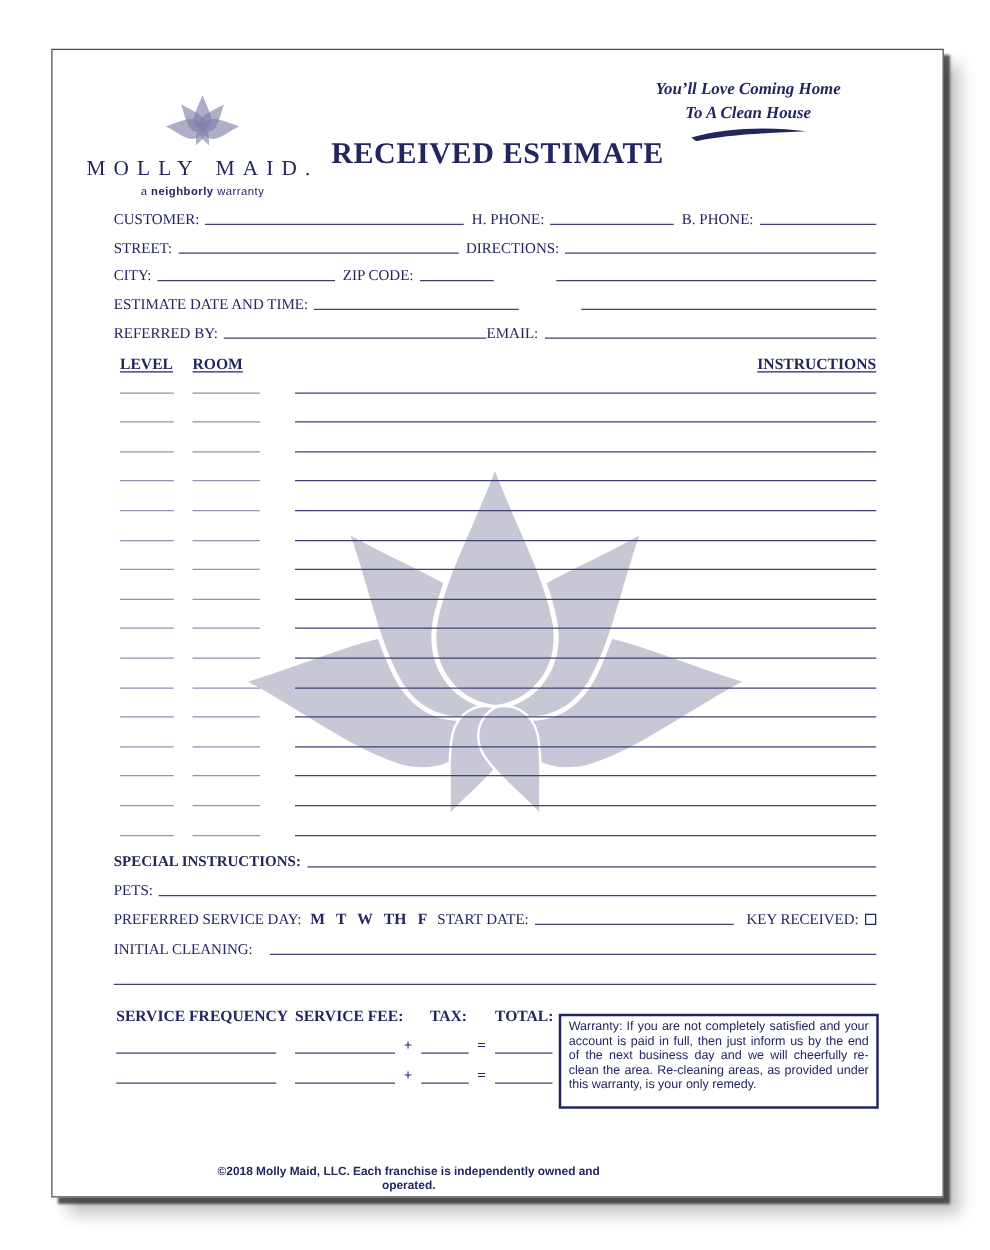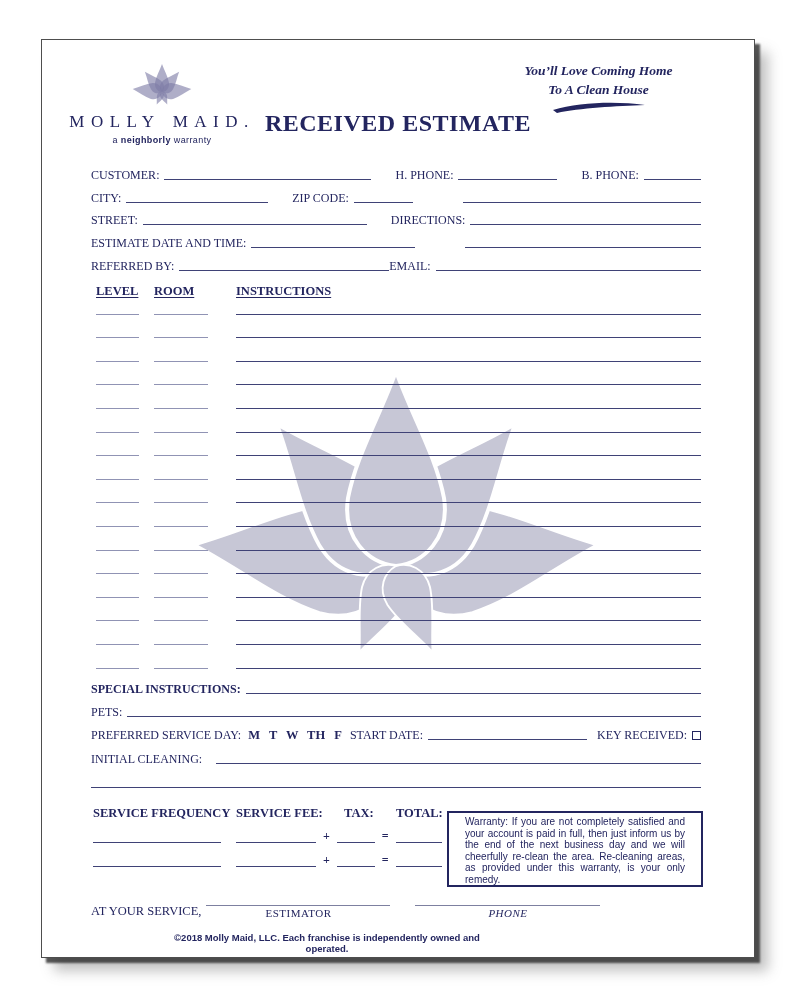--- a/index.html
+++ b/index.html
@@ -10,48 +10,48 @@
   }
   *{box-sizing:border-box; margin:0; padding:0;}
   body{width:792px; height:1000px; background:#ffffff; position:relative; overflow:hidden;
        font-family:"Liberation Serif", serif;}
   .page{position:absolute; left:41px; top:39px; width:714px; height:919px; background:#fff;
         border:1px solid #4e4e4e;
         box-shadow:5px 5px 2px rgba(45,45,45,.8), 13px 13px 12px rgba(120,120,120,.45);}
   section{position:absolute; left:49px; right:53px; z-index:1;}
 
   
-  .logo-block{position:absolute; left:20px; top:24px; width:200px; text-align:center; z-index:1;}
+  .logo-block{position:absolute; left:20px; top:36px; width:200px; text-align:center; z-index:1;}
   .brand-name{font-size:17px; color:var(--navy); letter-spacing:6.5px; word-spacing:2px; margin-top:3px; white-space:nowrap;}
   .brand-tag{font-family:"Liberation Sans",sans-serif; font-size:9px; color:var(--navy); letter-spacing:.4px; margin-top:3px;}
   .brand-tag b{font-weight:bold;}
   .title{position:absolute; left:0; right:0; top:70px; text-align:center;
          font-size:24px; font-weight:bold; color:var(--navy); letter-spacing:.5px; z-index:1;}
   .slogan{position:absolute; right:48px; top:22px; width:215px; text-align:center; color:var(--navy);
           font-style:italic; font-weight:bold; font-size:13.5px; line-height:1.4; z-index:1;}
   .slogan .big{font-size:16.5px;}
   .swoosh{margin-top:-1px;}
 
   
   .lbl{font-size:12px; color:var(--navy); white-space:nowrap; margin-right:5px;}
   .frow{display:flex; align-items:flex-end; height:22.8px;}
   .ln{border-bottom:1px solid var(--line); margin-bottom:3px;}
   .fx{flex:1;}
-  .ml{margin-left:24px;}
+  .ml{margin-left:6px;}
   .w207{width:207px}.w99{width:99px}.w224{width:224px}.w142{width:142px}
   .w59{width:59px}.w164{width:164px}.w210{width:210px}.sp50{width:50px}
 
   .fields{top:120px;}
 
   
   .thead{top:244px; display:flex; align-items:flex-end; font-weight:bold; font-size:12.5px; color:var(--navy);}
   .thead span{text-decoration:underline; text-underline-offset:2px;}
   .h-level{width:48px; margin-left:5px;}
   .h-room{width:54px; margin-left:10px;}
-  .h-instr{flex:1; text-align:left; margin-left:28px;}
+  .h-instr{flex:1; text-align:right; margin-left:28px;}
   .trows{top:254px;}
   .trow{display:flex; align-items:flex-end; height:23.6px;}
   .ln-level{width:43px; margin-left:5px; border-color:var(--lite);}
   .ln-room{width:54px; margin-left:15px; border-color:var(--lite);}
   .ln-instr{flex:1; margin-left:28px;}
 
   .r-special{top:634px;font-weight:bold;} .r-pets{top:657px;} .r-prefer{top:680px;}
   .r-initial{top:704px;} .r-extra{top:728px;}
   .days{font-weight:bold; font-size:12.5px; color:var(--navy); word-spacing:6px; margin:0 8px 0 2px; white-space:nowrap;}
   .keybox{display:inline-block; width:9px; height:9px; border:1.5px solid var(--navy); margin:0 0 3px 5px;}
@@ -60,21 +60,21 @@
   .pricing{top:766px; height:90px;}
   .p-hdr{position:absolute; top:0; font-weight:bold; font-size:12.5px; color:var(--navy); white-space:nowrap;}
   .ph-freq{left:2px;} .ph-fee{left:145px;} .ph-tax{left:253px;} .ph-total{left:305px;}
   .prows{position:absolute; top:16px; left:0; width:400px;}
   .prow{display:flex; align-items:flex-end; height:24px; width:400px;}
   .p-freq{width:128px; margin-left:2px;}
   .p-fee{width:80px; margin-left:15px;}
   .p-tax{width:38px;} .p-total{width:46px;}
   .p-op{font-weight:bold; font-size:12px; color:var(--navy); margin:0 7px 2px 7px;}
   .warranty{position:absolute; left:356px; top:5px; width:256px; height:76px;
-            border:2px solid var(--navy); padding:3px 16px;
+            border:2px solid var(--navy); padding:3px 6px;
             font-family:"Liberation Sans",sans-serif; font-size:10px; line-height:11.6px;
             color:var(--navy); text-align:justify;}
 
   
   .sig{top:852px; display:flex; align-items:flex-end;}
   .sig .lbl{font-size:12.5px;}
   .sig-col{display:flex; flex-direction:column; align-items:center;}
   .sig-line{border-bottom:1.4px solid #7d80a0; height:14px;}
   .sl1{width:184px;} .sl2{width:185px;}
   .sig-gap{width:25px;}
@@ -139,31 +139,31 @@
   <section class="fields">
     <div class="frow">
       <span class="lbl">CUSTOMER:</span>
       <span class="ln w207"></span>
       <span class="lbl ml">H. PHONE:</span>
       <span class="ln w99"></span>
       <span class="lbl ml">B. PHONE:</span>
       <span class="ln fx"></span>
     </div>
     <div class="frow">
+      <span class="lbl">STREET:</span>
+      <span class="ln w224"></span>
+      <span class="lbl ml">DIRECTIONS:</span>
+      <span class="ln fx"></span>
+    </div>
+    <div class="frow">
       <span class="lbl">CITY:</span>
       <span class="ln w142"></span>
       <span class="lbl ml">ZIP CODE:</span>
       <span class="ln w59"></span>
       <span class="sp50"></span>
-      <span class="ln fx"></span>
-    </div>
-    <div class="frow">
-      <span class="lbl">STREET:</span>
-      <span class="ln w224"></span>
-      <span class="lbl ml">DIRECTIONS:</span>
       <span class="ln fx"></span>
     </div>
     <div class="frow">
       <span class="lbl">ESTIMATE DATE AND TIME:</span>
       <span class="ln w164"></span>
       <span class="sp50"></span>
       <span class="ln fx"></span>
     </div>
     <div class="frow">
       <span class="lbl">REFERRED BY:</span>
@@ -325,28 +325,16 @@
       <span class="ln p-fee"></span>
       <span class="p-op">+</span>
       <span class="ln p-tax"></span>
       <span class="p-op">=</span>
       <span class="ln p-total"></span>
     </div>
   </div>
     <div class="warranty">Warranty: If you are not completely satisfied and your account is paid in full, then just inform us by the end of the next business day and we will cheerfully re-clean the area. Re-cleaning areas, as provided under this warranty, is your only remedy.</div>
   </section>
 
-  <section class="sig">
-    <span class="lbl">AT YOUR SERVICE,</span>
-    <div class="sig-col">
-      <div class="sig-line sl1"></div>
-      <div class="sig-cap">ESTIMATOR</div>
-    </div>
-    <div class="sig-gap"></div>
-    <div class="sig-col">
-      <div class="sig-line sl2"></div>
-      <div class="sig-cap italic">PHONE</div>
-    </div>
-  </section>
 
   <div class="copyright">©2018 Molly Maid, LLC. Each franchise is independently owned and operated.</div>
 
 </div>
 
 </body></html>

